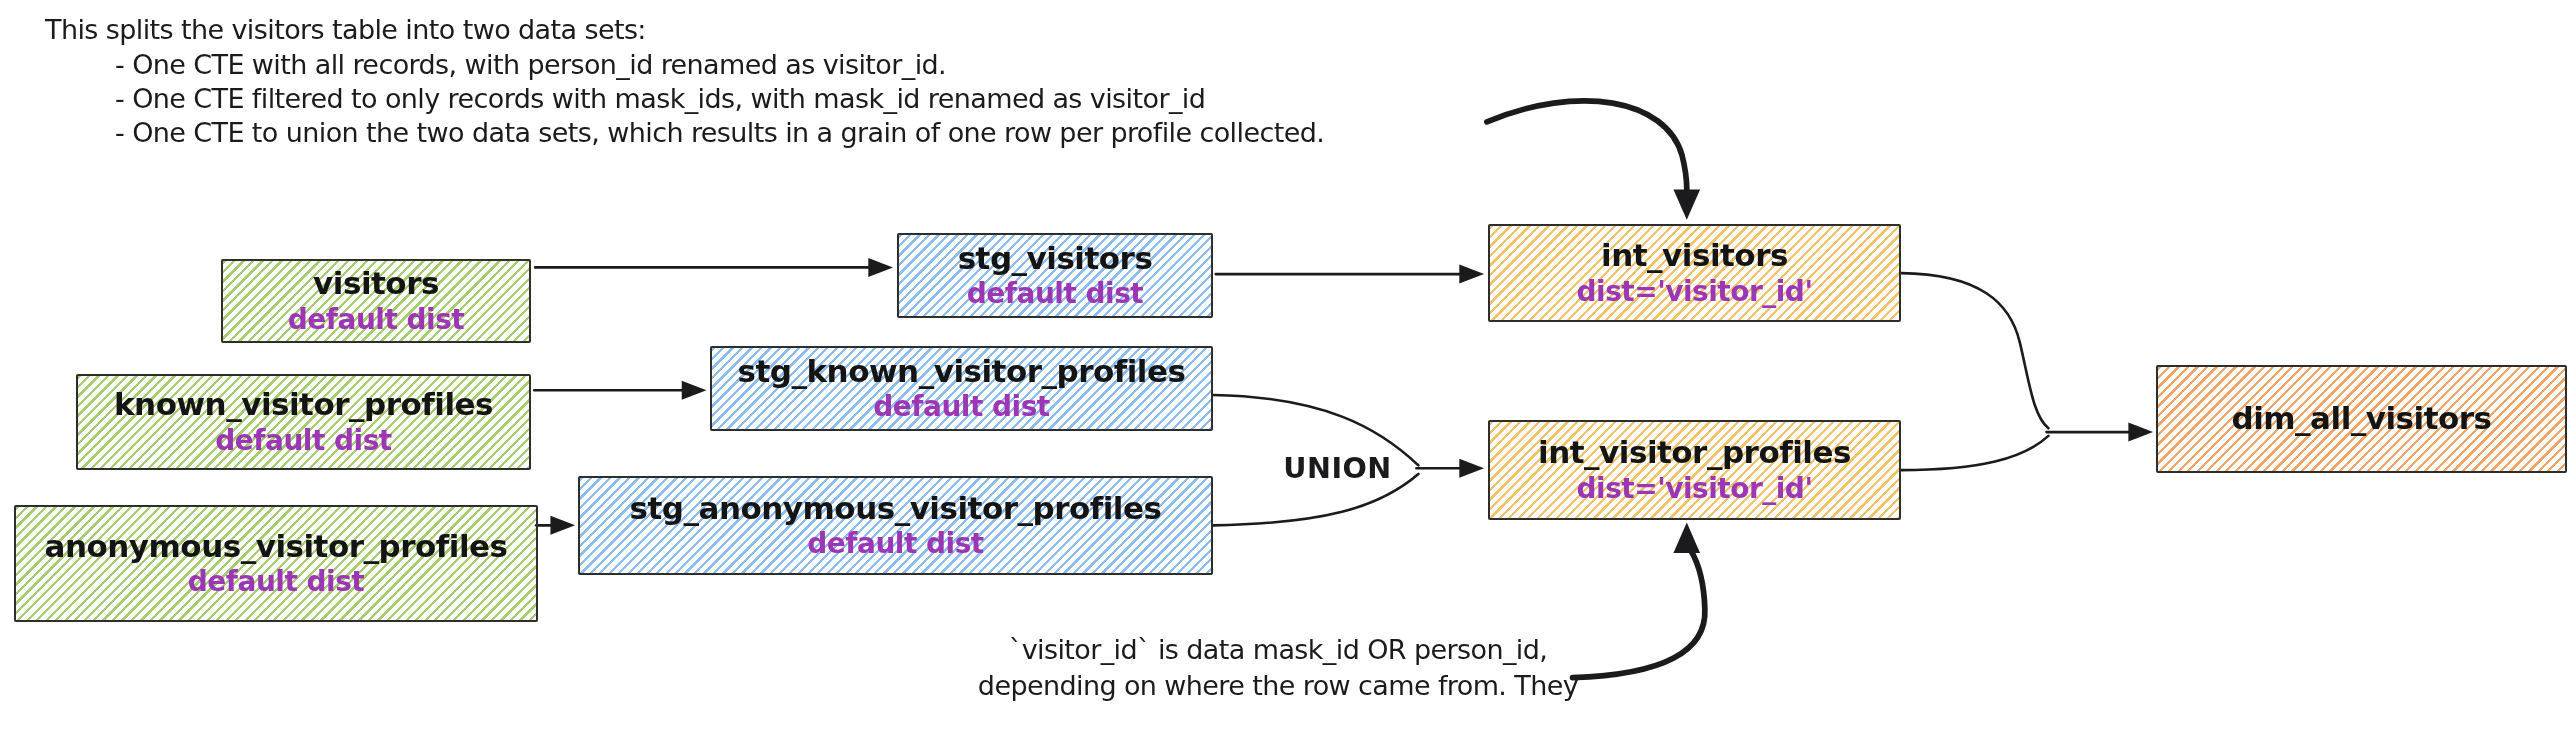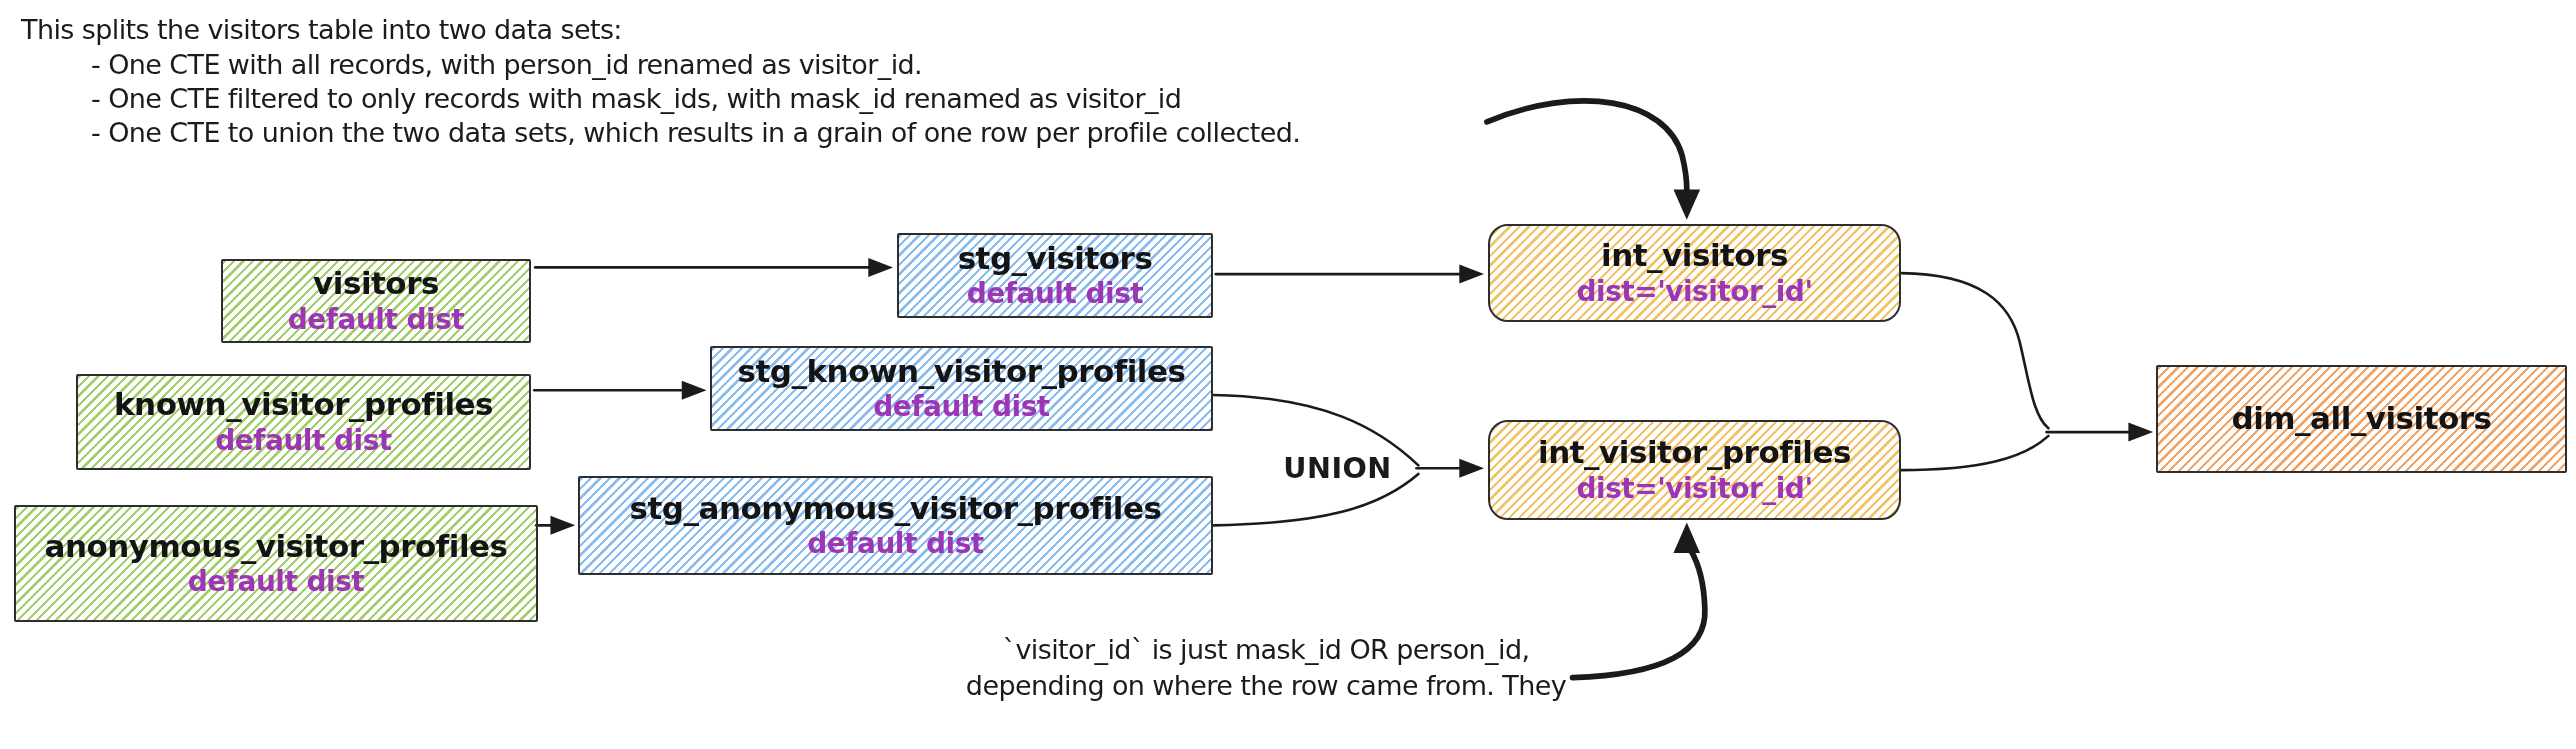--- a/index.html
+++ b/index.html
@@ -12,38 +12,38 @@
   #edges{position:absolute;left:0;top:0;width:2576px;height:749px;}
   .edge{fill:none;stroke:var(--ink);stroke-width:2.75;stroke-linecap:round;}
   .edge.thick{stroke-width:6;}
   .head{fill:var(--ink);stroke:none;}
 
   .node{position:absolute;box-sizing:border-box;border:2.9px solid #2e2e2e;border-radius:1.9px;
         display:flex;flex-direction:column;align-items:center;justify-content:center;
         text-align:center;line-height:1.22;}
   .hatch-green{background:repeating-linear-gradient(135deg,var(--green) 0px,var(--green) 2.3px,rgba(0,0,0,0) 2.3px,rgba(0,0,0,0) 6.7px);margin-top:32px;}
   .hatch-blue{background:repeating-linear-gradient(135deg,var(--blue) 0px,var(--blue) 2.3px,rgba(0,0,0,0) 2.3px,rgba(0,0,0,0) 6.7px);}
-  .hatch-yellow{background:repeating-linear-gradient(135deg,var(--yellow) 0px,var(--yellow) 2.3px,rgba(0,0,0,0) 2.3px,rgba(0,0,0,0) 6.7px);border-radius:20px;}
+  .hatch-yellow{background:repeating-linear-gradient(135deg,var(--yellow) 0px,var(--yellow) 2.3px,rgba(0,0,0,0) 2.3px,rgba(0,0,0,0) 6.7px);}
   .hatch-orange{background:repeating-linear-gradient(135deg,var(--orange) 0px,var(--orange) 2.3px,rgba(0,0,0,0) 2.3px,rgba(0,0,0,0) 6.7px);}
 
   .node .label{font-size:31px;font-weight:600;color:#141414;letter-spacing:-0.5px;white-space:nowrap;}
   .node .sublabel{font-size:28px;font-weight:600;color:var(--purple);letter-spacing:-0.5px;white-space:nowrap;}
 
   #node-visitors{left:221px;top:227px;width:310px;height:84px;}
   #node-stg_visitors{left:897px;top:233px;width:316px;height:85px;}
   #node-int_visitors{left:1488px;top:224px;width:413px;height:98px;}
   #node-known_visitor_profiles{left:76px;top:342px;width:455px;height:96px;}
   #node-stg_known_visitor_profiles{left:710px;top:346px;width:503px;height:85px;align-items:center;}
   #node-anonymous_visitor_profiles{left:14px;top:473px;width:524px;height:117px;}
   #node-stg_anonymous_visitor_profiles{left:578px;top:476px;width:635px;height:99px;}
   #node-int_visitor_profiles{left:1488px;top:420px;width:413px;height:100px;}
   #node-dim_all_visitors{left:2156px;top:365px;width:411px;height:108px;}
 
   .note-line{position:absolute;font-size:27px;font-weight:500;letter-spacing:-0.6px;
-             white-space:pre;color:var(--ink);}
+             white-space:pre;color:var(--ink);margin-left:24px;}
   #top-note-0{left:21px;top:14.3px;}
   #top-note-1{left:91px;top:49px;}
   #top-note-2{left:91px;top:83px;}
   #top-note-3{left:91px;top:117px;}
 
   #bottom-note{position:absolute;left:933px;top:632px;width:666px;text-align:center;}
   #bottom-note .note-line{position:static;display:block;line-height:36px;}
 
   #union-label{position:absolute;left:1266px;top:451px;width:143px;text-align:center;
                font-size:28.6px;font-weight:600;letter-spacing:0.5px;}
@@ -129,18 +129,18 @@
     <div class="sublabel">dist='visitor_id'</div>
   </div>
 
   <div class="node hatch-orange" id="node-dim_all_visitors">
     <div class="label">dim_all_visitors</div>
   </div>
 
   <div id="union-label">UNION</div>
 
   <div id="bottom-note">
-    <span class="note-line">`visitor_id` is just mask_id OR person_id,</span>
+    <span class="note-line">`visitor_id` is data mask_id OR person_id,</span>
     <span class="note-line">depending on where the row came from. They</span>
   </div>
 
 </div>
 
 
 </body></html>

